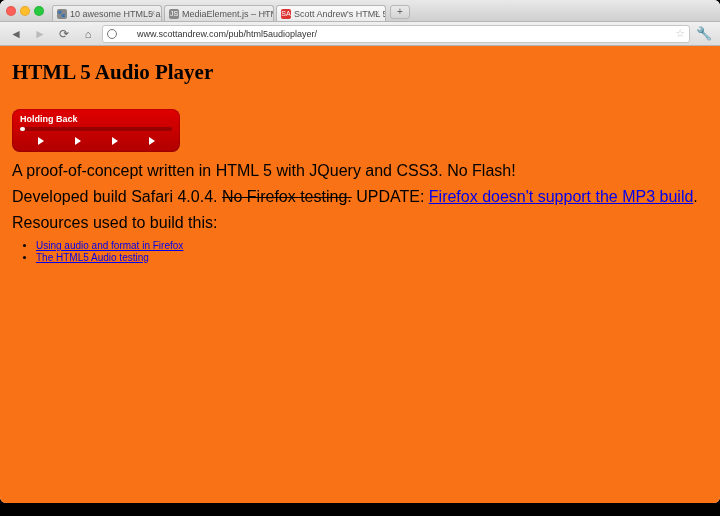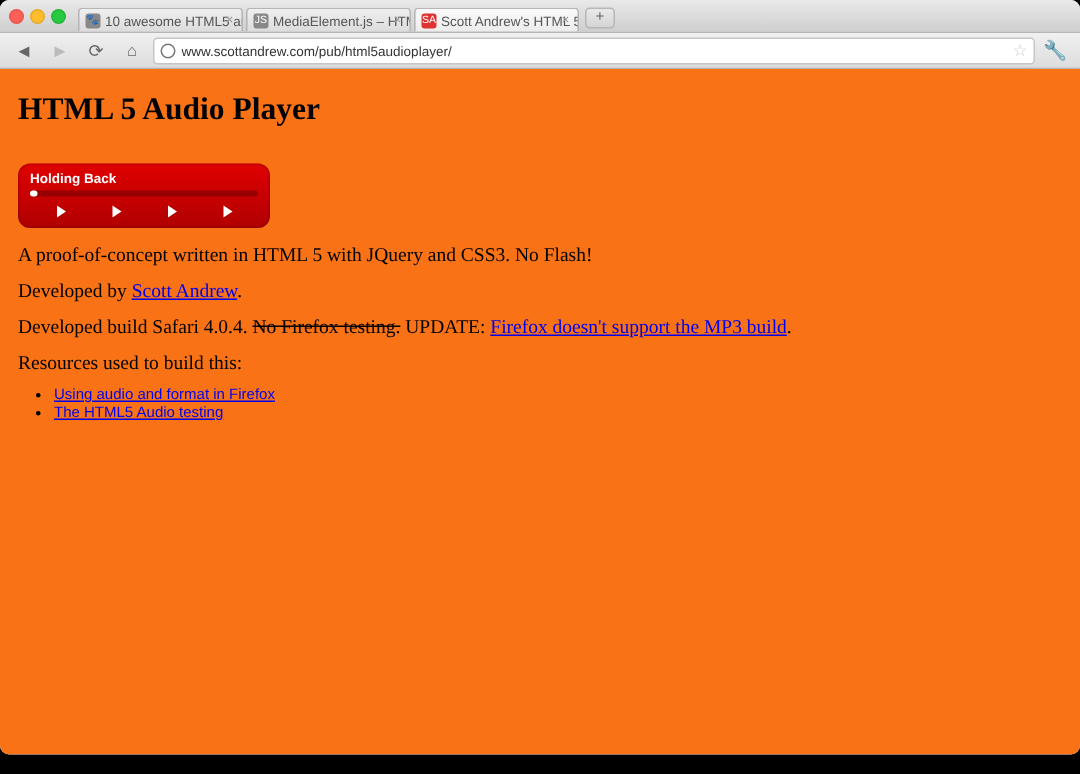--- a/index.html
+++ b/index.html
@@ -131,21 +131,21 @@
     flex: 1;
     height: 18px;
     background: #fff;
     border: 1px solid #c6c6c6;
     border-radius: 3px;
     display: flex;
     align-items: center;
     padding: 0 4px;
     font-size: 9px;
     color: #333;
-    gap: 4px;
+    gap: 20px;
   }
   .omnibox .globe {
     width: 10px; height: 10px;
     border: 1px solid #777;
     border-radius: 50%;
     flex-shrink: 0;
   }
   .omnibox .url { flex: 1; overflow: hidden; text-overflow: ellipsis; white-space: nowrap; }
   .omnibox .star { color: #ccc; font-size: 11px; }
   .wrench { color: #6a6a6a; font-size: 13px; }
@@ -200,22 +200,22 @@
     padding: 0 10px;
   }
   .player .controls .btn {
     width: 0; height: 0;
     border-left: 6px solid #fff;
     border-top: 4px solid transparent;
     border-bottom: 4px solid transparent;
   }
   .content p {
     margin: 8px 0;
-    font-size: 13px;
-    font-family: Liberation Serif, serif;
+    font-size: 16px;
+    font-family: Liberation Sans, sans-serif;
   }
   .content a {
     color: #0000ee;
     text-decoration: underline;
   }
   .content s {
     text-decoration: line-through;
   }
   .content ul {
     margin: 6px 0 6px 0;
@@ -282,23 +282,20 @@
         <div class="btn"></div>
         <div class="btn"></div>
         <div class="btn"></div>
         <div class="btn"></div>
       </div>
     </div>
 
     <p>A proof-of-concept written in HTML 5 with JQuery and CSS3. No Flash!</p>
 
 
-    <p>
-      <span>Developed by </span><a href="#">Scott Andrew</a><span>.</span>
-    </p>
 
     <p>
       <span>Developed build Safari 4.0.4. </span><s>No Firefox testing.</s><span> UPDATE: </span><a href="#">Firefox doesn't support the MP3 build</a><span>.</span>
     </p>
 
     <p>Resources used to build this:</p>
 
     <ul>
       <li><a href="#">Using audio and format in Firefox</a></li>
       <li><a href="#">The HTML5 Audio testing</a></li>

